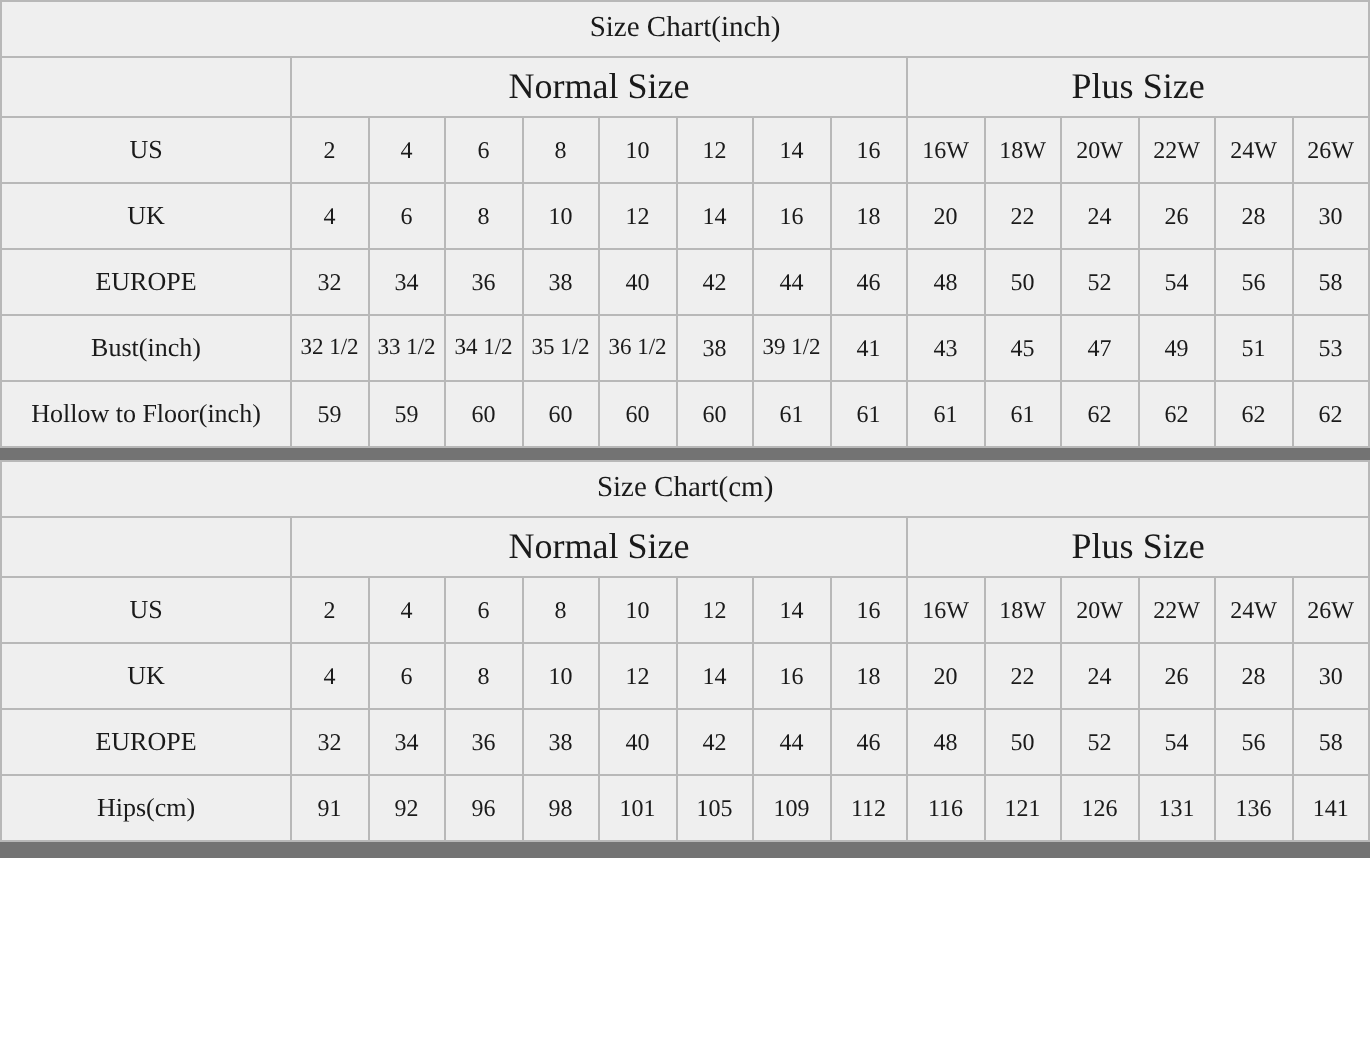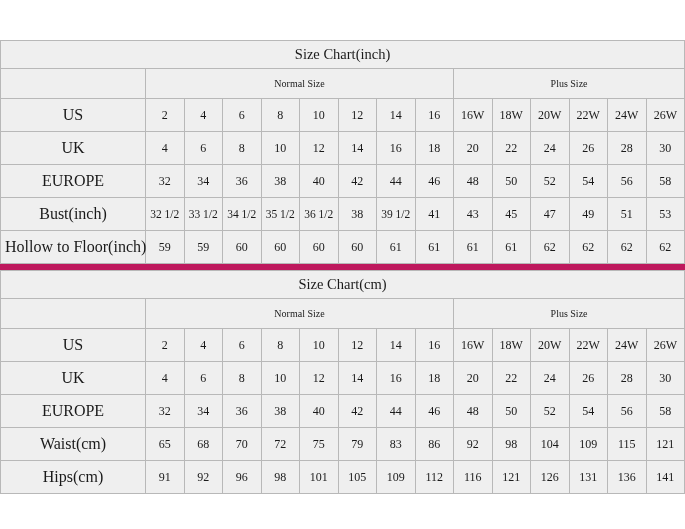--- a/index.html
+++ b/index.html
@@ -11,23 +11,22 @@
     width: 685px;
     height: 529px;
     font-family: "Liberation Serif", serif;
     color: #000000;
     overflow: hidden;
   }
   .page {
     width: 685px;
     height: 429px;
     position: relative;
-    background: #be185d;
+    background: #737373;
     box-sizing: border-box;
-    margin-top: 40px;
   }
   .chart-block {
     width: 685px;
     background: #efefef;
     box-sizing: border-box;
   }
   .chart-block.second {
     margin-top: 6px;
   }
   table.size-table {
@@ -47,30 +46,30 @@
   }
   
   .title-cell {
     font-size: 14.5px;
     height: 22px;
     padding: 2px 0 3px 0;
     border-top: 1px solid #b8b8b8;
   }
   
   .group-cell {
-    font-size: 10px;
+    font-size: 18px;
     height: 24px;
     padding: 2px 0 3px 0;
   }
   .group-blank {
     background: #efefef;
   }
   
   .row-label {
-    font-size: 16px;
+    font-size: 13px;
     height: 28px;
     padding: 2px 4px;
     white-space: nowrap;
   }
   .val {
     font-size: 11.5px;
     height: 28px;
     padding: 2px 1px;
     white-space: nowrap;
   }
@@ -275,37 +274,20 @@
               <td class="val big">44</td>
               <td class="val big">46</td>
               <td class="val big">48</td>
               <td class="val big">50</td>
               <td class="val big">52</td>
               <td class="val big">54</td>
               <td class="val big">56</td>
               <td class="val big">58</td>
             </tr>
             <tr>
-              <td class="row-label">Waist(cm)</td>
-              <td class="val big">65</td>
-              <td class="val big">68</td>
-              <td class="val big">70</td>
-              <td class="val big">72</td>
-              <td class="val big">75</td>
-              <td class="val big">79</td>
-              <td class="val big">83</td>
-              <td class="val big">86</td>
-              <td class="val big">92</td>
-              <td class="val big">98</td>
-              <td class="val big">104</td>
-              <td class="val big">109</td>
-              <td class="val big">115</td>
-              <td class="val big">121</td>
-            </tr>
-            <tr>
               <td class="row-label">Hips(cm)</td>
               <td class="val big">91</td>
               <td class="val big">92</td>
               <td class="val big">96</td>
               <td class="val big">98</td>
               <td class="val big">101</td>
               <td class="val big">105</td>
               <td class="val big">109</td>
               <td class="val big">112</td>
               <td class="val big">116</td>

